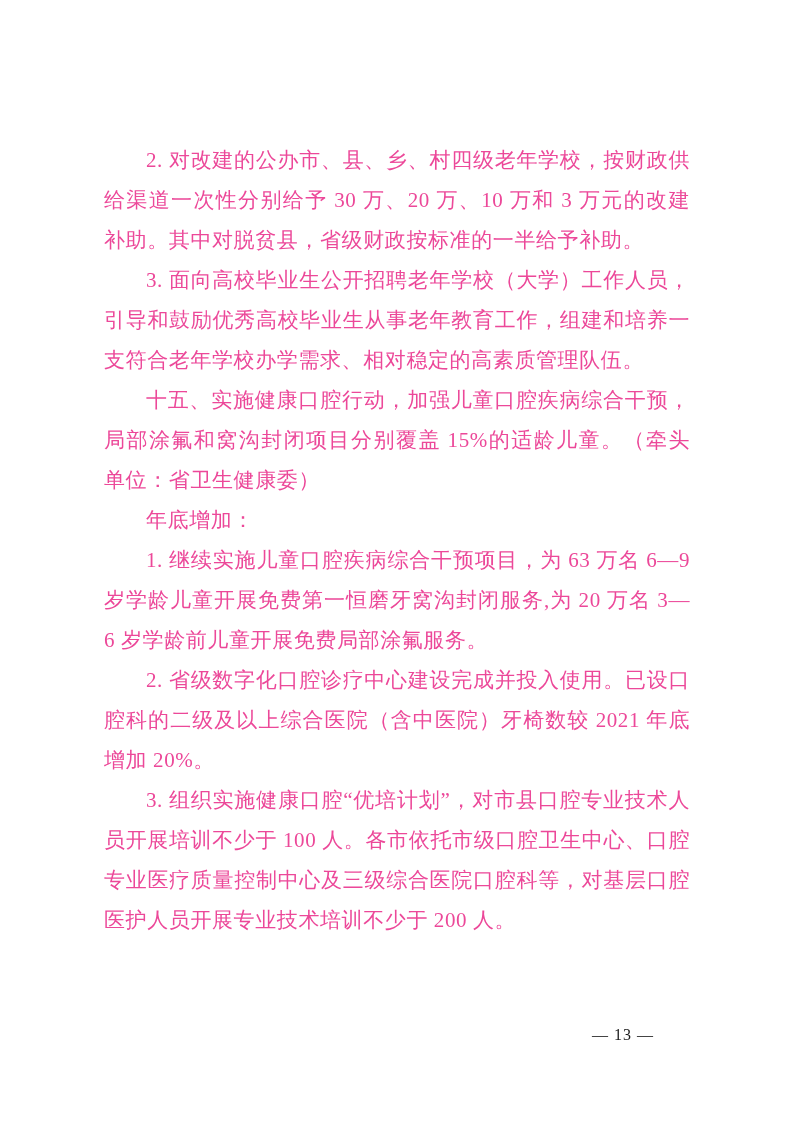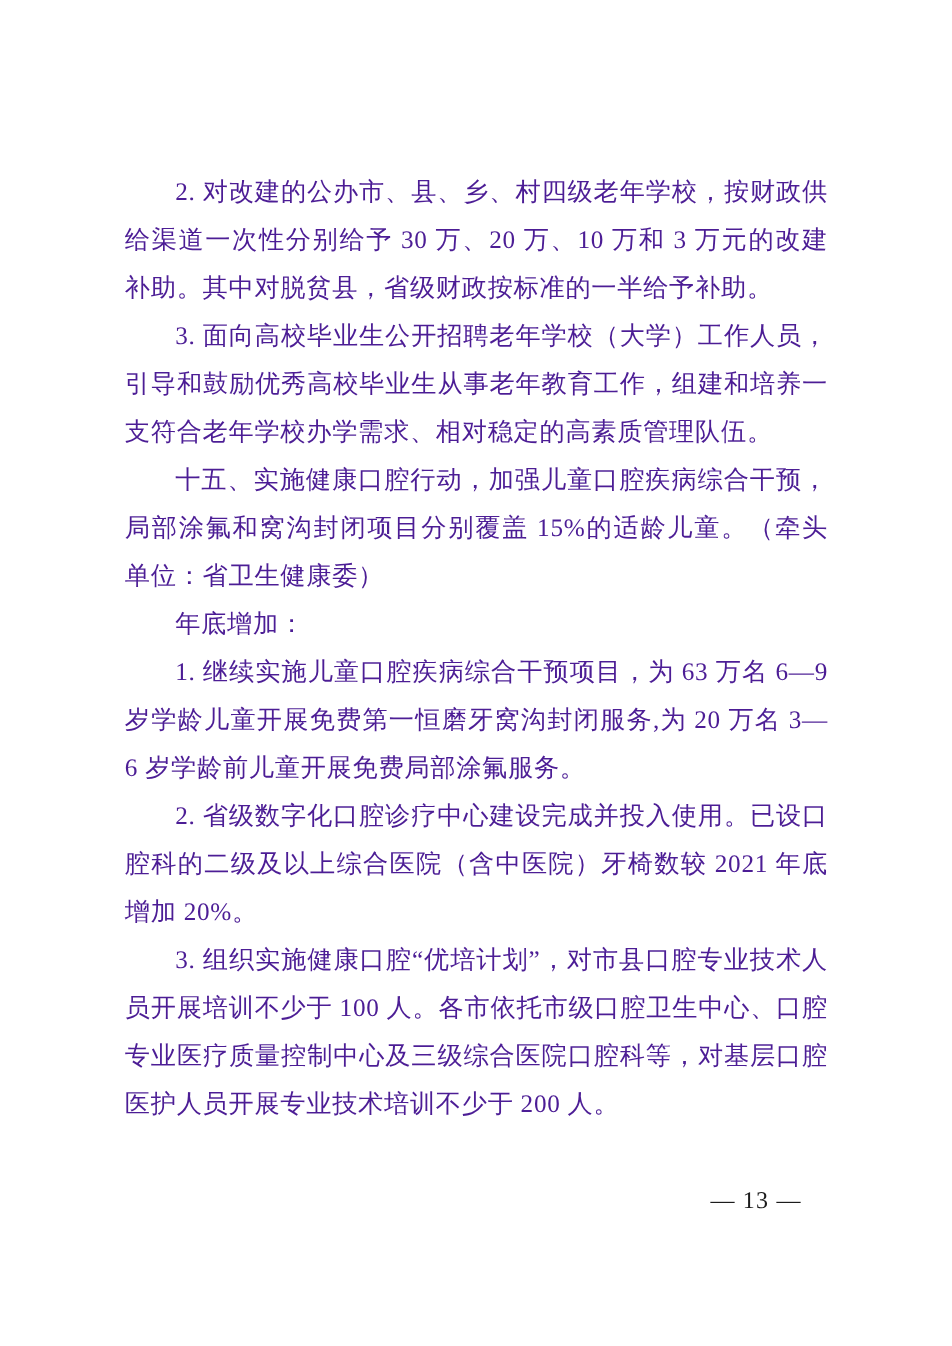--- a/index.html
+++ b/index.html
@@ -18,32 +18,32 @@
     overflow: hidden;
   }
   .text-block {
     position: absolute;
     left: 104px;
     top: 140px;
     width: 586px;
     font-size: 21px;
     line-height: 40px;
     letter-spacing: 0.6px;
-    color: #4c1d95;
+    color: #ec4899;
     text-align: justify;
   }
   .text-block p {
     margin: 0;
     text-indent: 2em;
   }
   .page-number {
     position: absolute;
     left: 592px;
-    top: 990px;
-    font-size: 20px;
+    top: 1026px;
+    font-size: 16px;
     letter-spacing: 1px;
     color: #1c1c1c;
     white-space: nowrap;
   }
 </style>
 </head>
 <body>
 
 <div class="page">
   <div class="text-block">

